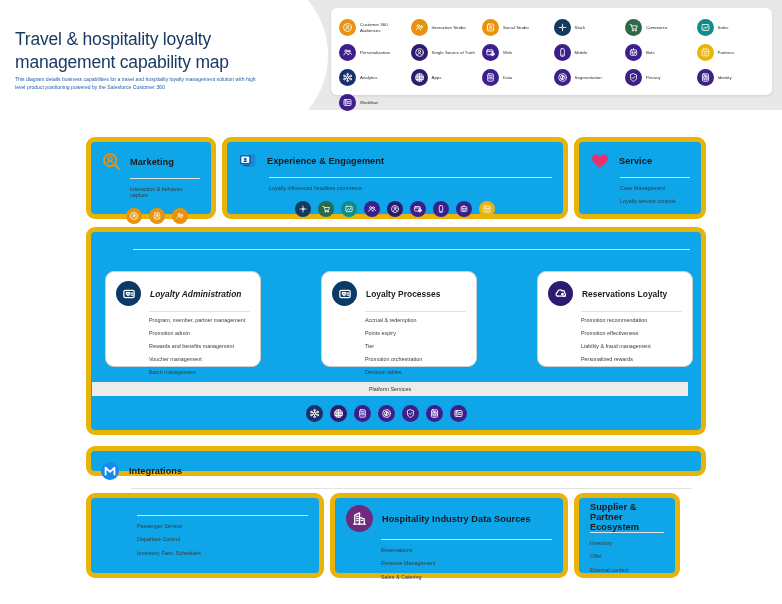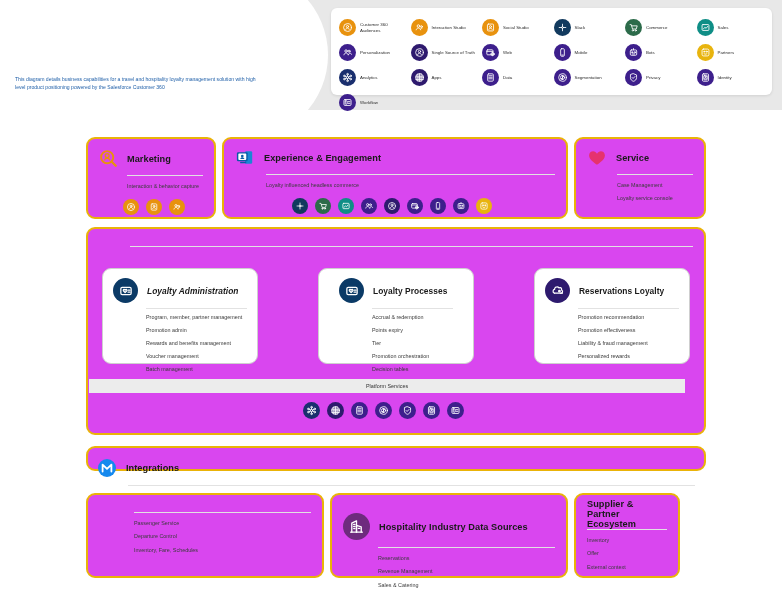--- a/index.html
+++ b/index.html
@@ -54,22 +54,22 @@
   .circ {
     border-radius: 50%;
     display: flex; align-items: center; justify-content: center;
     flex: 0 0 auto;
   }
   .circ svg { display:block; }
 
   
   .card {
     position: absolute;
-    background: #d946ef;
-    border: 2px solid #eab308;
+    background: #0ea5e9;
+    border: 5px solid #eab308;
     border-radius: 9px;
   }
   .card-head { display: flex; align-items: center; gap: 9px; }
   .card-title { font-size: 9.2px; font-weight: 700; color: #1a1a1a; letter-spacing: .05px; }
   .divider { height:1px; background:#e2e2e2; }
   .bullet { font-size: 5.4px; color: #3b3b3b; line-height: 1.1; }
   .bullets { display:flex; flex-direction:column; gap:7.5px; }
 
   .sub-card {
     position:absolute; background:#fff; border:1px solid #cfcfcf; border-radius:9px;
@@ -87,20 +87,21 @@
 </style>
 </head>
 <body>
 
 <div id="page">
 
   <div class="header-band">
     <div class="header-band-curve"></div>
   </div>
 
+  <div class="header-title">Travel &amp; hospitality loyalty management capability map</div>
   <div class="header-sub">This diagram details business capabilities for a travel and hospitality loyalty management solution with high level product positioning powered by the Salesforce Customer 360</div>
 
   <div class="legend-panel">
     <div class="legend-grid" id="legend-grid">
         <div class="legend-item">
           <span class="circ" style="width: 17px; height: 17px; background: rgb(232, 146, 14);">
             <svg width="11" height="11" viewBox="0 0 18 18">
               <circle cx="9" cy="9" r="6.4" stroke="#fff" fill="none" stroke-width="1.4" stroke-linecap="round" stroke-linejoin="round"></circle>
               <circle cx="9" cy="7.4" r="1.8" stroke="#fff" fill="none" stroke-width="1.4" stroke-linecap="round" stroke-linejoin="round"></circle>
               <path d="M6.2 12c.5-1.5 1.5-2.2 2.8-2.2s2.3.7 2.8 2.2" stroke="#fff" fill="none" stroke-width="1.4" stroke-linecap="round" stroke-linejoin="round"></path>
@@ -462,21 +463,21 @@
       <div class="divider" style="margin:5px 0 0 33px;"></div>
       <div class="bullets" style="margin:6px 0 0 33px; gap:7px;" id="la-bullets">
           <div class="bullet">Program, member, partner management</div>
           <div class="bullet">Promotion admin</div>
           <div class="bullet">Rewards and benefits management</div>
           <div class="bullet">Voucher management</div>
           <div class="bullet">Batch management</div>
         </div>
     </div>
 
-    <div class="sub-card" style="left:230px; top:39px; width:156px; height:96px; padding:9px 20px;">
+    <div class="sub-card" style="left:230px; top:39px; width:156px; height:96px; padding:9px 10px;">
       <div class="card-head">
         <span class="hdr-icon" id="lp-icon" style="display: inline-flex; flex: 0 0 auto;">
             <span class="circ" style="width: 25px; height: 25px; background: rgb(11, 58, 102);">
               <svg width="16" height="16" viewBox="0 0 18 18">
                 <rect x="3.2" y="5" width="11.6" height="8" rx="1.5" stroke="#fff" fill="none" stroke-width="1.4" stroke-linecap="round" stroke-linejoin="round"></rect>
                 <path d="M8 8.2c0-.8-.7-1.4-1.4-1s-.9 1.1-.3 1.8l1.7 1.7 1.7-1.7c.6-.7.3-1.5-.3-1.8s-1.4 0-1.4 1z" stroke="#fff" fill="none" stroke-width="1.4" stroke-linecap="round" stroke-linejoin="round"></path>
                 <path d="M11.4 8.1h2.1M11.4 10.3h2.1" stroke="#fff" fill="none" stroke-width="1.4" stroke-linecap="round" stroke-linejoin="round"></path>
               </svg>
             </span>
           </span>
@@ -589,21 +590,21 @@
 
   <div class="card" style="left:86px; top:493px; width:238px; height:85px; padding:10px 11px;">
     <div class="divider" style="margin:7px 0 0 35px;"></div>
     <div class="bullets" style="margin:8px 0 0 35px;" id="tv-bullets">
         <div class="bullet">Passenger Service</div>
         <div class="bullet">Departure Control</div>
         <div class="bullet">Inventory, Fare, Schedules</div>
       </div>
   </div>
 
-  <div class="card" style="left:330px; top:493px; width:238px; height:85px; padding:18px 11px;">
+  <div class="card" style="left:330px; top:493px; width:238px; height:85px; padding:7px 11px;">
     <div class="card-head">
       <span class="hdr-icon" id="hs-icon" style="display: inline-flex; flex: 0 0 auto;">
           <span class="circ" style="width: 27px; height: 27px; background: rgb(110, 43, 126);">
             <svg width="17" height="17" viewBox="0 0 18 18">
               <path d="M4 15V5.4l5-2.4v12.2" stroke="#fff" fill="none" stroke-width="1.4" stroke-linecap="round" stroke-linejoin="round"></path>
               <path d="M9 15V7.8l5 1.6V15" stroke="#fff" fill="none" stroke-width="1.4" stroke-linecap="round" stroke-linejoin="round"></path>
               <path d="M2.8 15h12.4" stroke="#fff" fill="none" stroke-width="1.4" stroke-linecap="round" stroke-linejoin="round"></path>
               <path d="M6 6.8h1.4M6 9h1.4M6 11.2h1.4M11 11h1.4" stroke="#fff" fill="none" stroke-width="1.4" stroke-linecap="round" stroke-linejoin="round"></path>
             </svg>
           </span>

